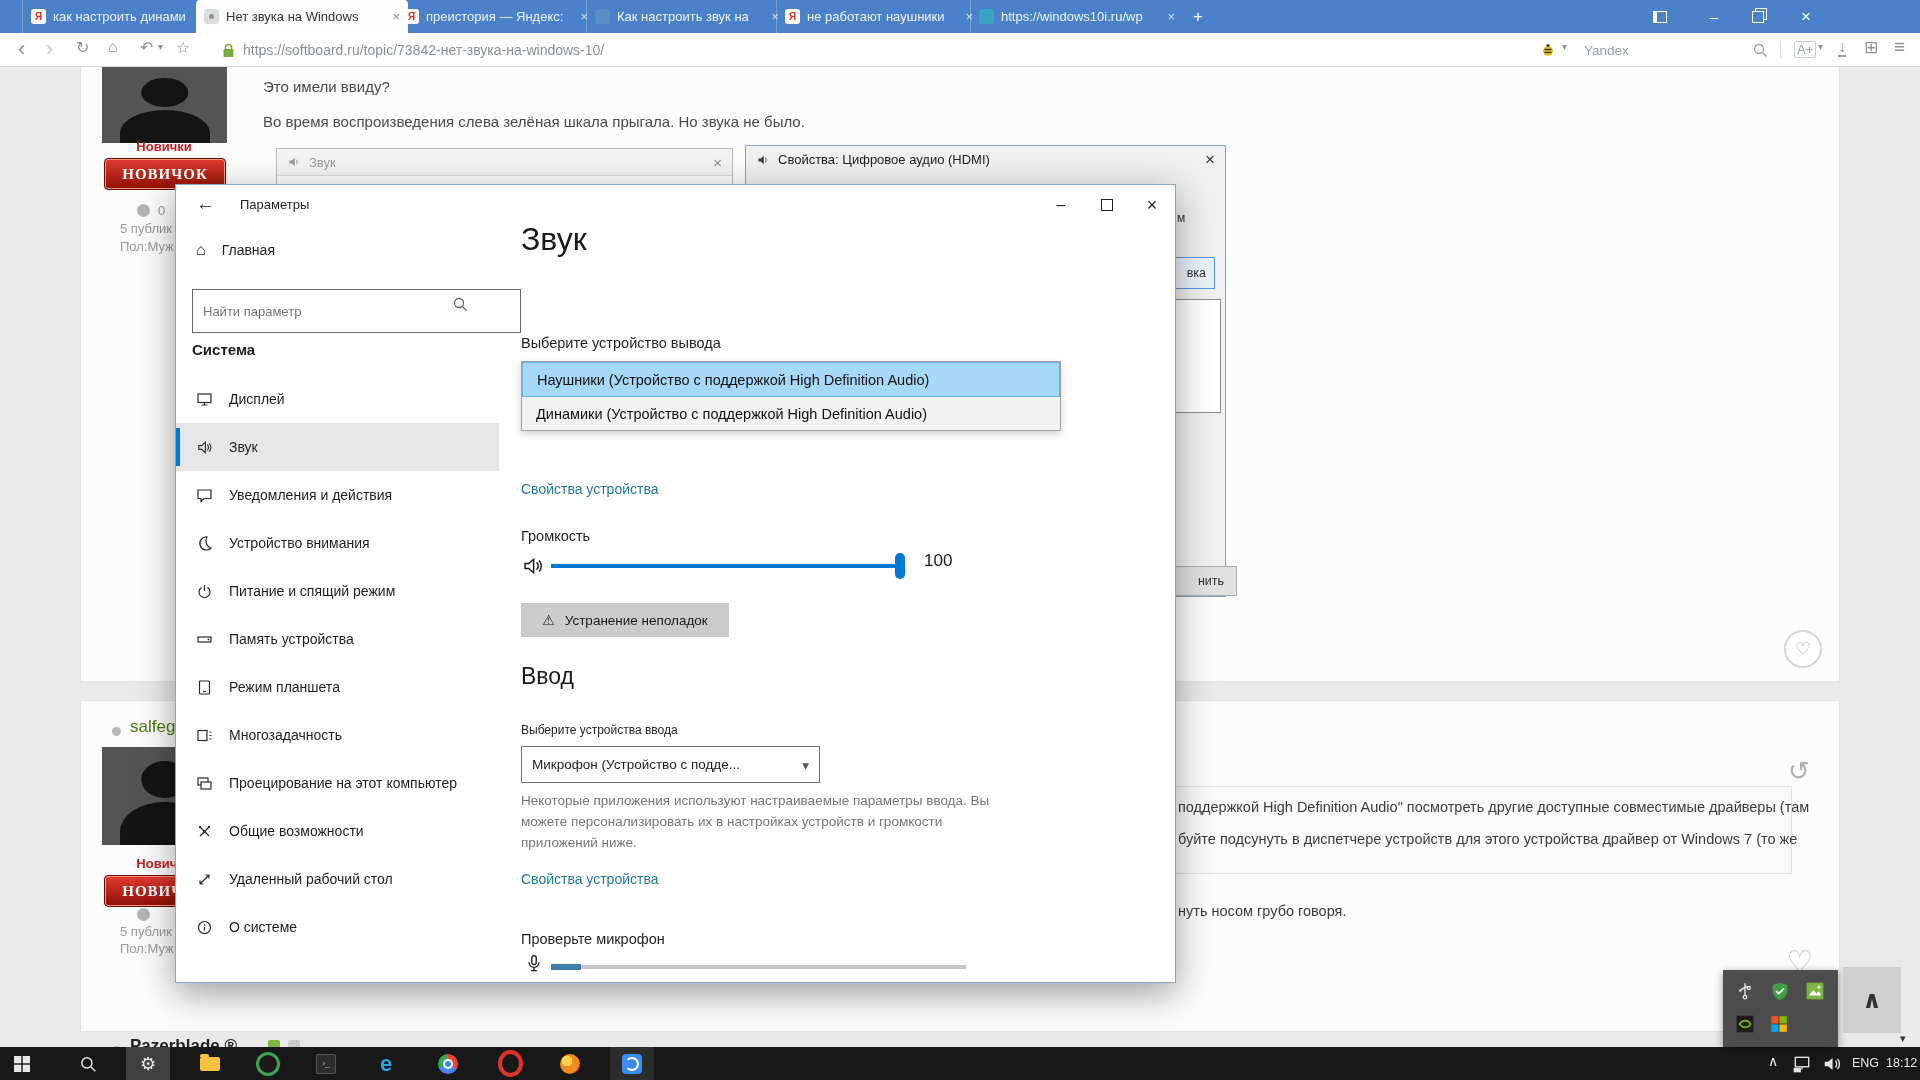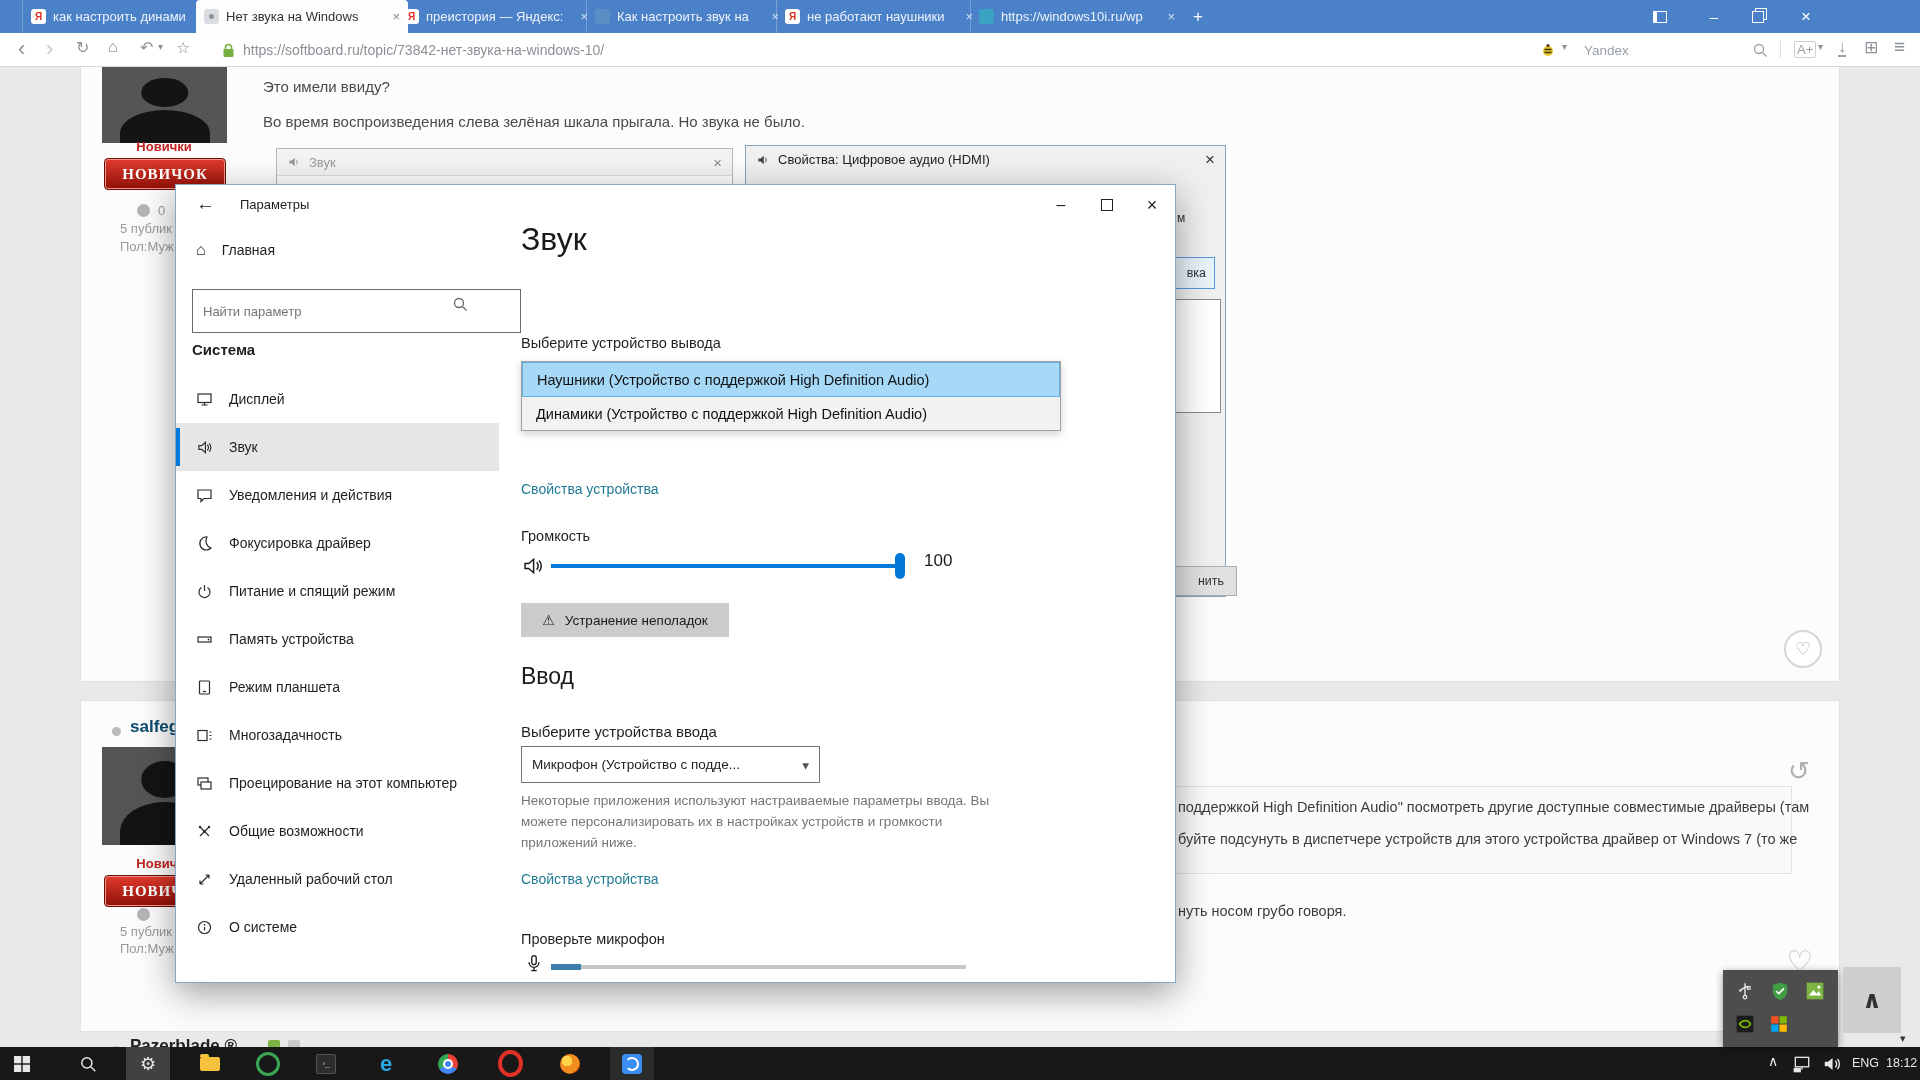--- a/index.html
+++ b/index.html
@@ -106,21 +106,21 @@
     <span>нить</span>
   </div>
 </div>
 
 <div class="a circbtn" style="left:1784px;top:630px;width:34px;height:34px;font-size:18px">
   <span>♡</span>
 </div>
 
 <div class="a panel" style="left:80px;top:700px;width:1758px;height:330px;"></div>
 <span class="a" style="left:112px;top:727px;width:9px;height:9px;border-radius:50%;background:#b9b9b9"></span>
-<div class="a tx" style="left:130px;top:717px;font-size:17px;font-weight:bold;color:#0c4a6e">salfeg</div>
+<div class="a tx" style="left:130px;top:717px;font-size:17px;font-weight:normal;color:#4d7c0f">salfeg</div>
 <div class="a avatar" style="left:102px;top:747px;width:125px;height:98px;">
   <span class="head"></span>
   <span class="bodyp"></span>
 </div>
 <div class="a redlbl" style="left:104px;top:856px;width:120px">Новички</div>
 <div class="a badge" style="left:104px;top:875px;width:120px;height:30px">Новичок</div>
 <span class="a" style="left:137px;top:908px;width:13px;height:13px;border-radius:50%;background:#b5b5b5"></span>
 <div class="a gtxt tx" style="left:120px;top:924px">5 публик</div>
 <div class="a gtxt tx" style="left:120px;top:941px">Пол:Муж</div>
 
@@ -179,21 +179,21 @@
     <div class="sideitem">
       <svg class="svgi" width="17" height="17" viewBox="0 0 17 17">
           <path d="M2 3h13v8.5H8l-3 3v-3H2z" fill="none" stroke="#2b2b2b" stroke-width="1.2"></path>
         </svg>
       <span>Уведомления и действия</span>
     </div>
     <div class="sideitem">
       <svg class="svgi" width="17" height="17" viewBox="0 0 17 17">
           <path d="M11 2a6.5 6.5 0 1 0 4 11A7.5 7.5 0 0 1 11 2z" fill="none" stroke="#2b2b2b" stroke-width="1.2"></path>
         </svg>
-      <span>Фокусировка драйвер</span>
+      <span>Устройство внимания</span>
     </div>
     <div class="sideitem">
       <svg class="svgi" width="17" height="17" viewBox="0 0 17 17">
           <path d="M5.5 4.5a5.5 5.5 0 1 0 6 0" fill="none" stroke="#2b2b2b" stroke-width="1.2"></path>
           <line x1="8.5" y1="2" x2="8.5" y2="8" stroke="#2b2b2b" stroke-width="1.2"></line>
         </svg>
       <span>Питание и спящий режим</span>
     </div>
     <div class="sideitem">
       <svg class="svgi" width="17" height="17" viewBox="0 0 17 17">
@@ -270,21 +270,21 @@
   <div class="a" style="left:375px;top:379px;width:352px;height:4px;background:#0078d7"></div>
   <div class="a" style="left:719px;top:368px;width:10px;height:26px;border-radius:5px;background:#0078d7"></div>
   <div class="a tx" style="left:748px;top:366px;font-size:17px;color:#1a1a1a">100</div>
 
   <div class="a btn-grey" style="left:345px;top:418px;width:208px;height:34px">
     <span style="font-size:14px">⚠</span>
     <span>Устранение неполадок</span>
   </div>
 
   <div class="a tx" style="left:345px;top:478px;font-size:23px;font-weight:300;color:#1a1a1a">Ввод</div>
-  <div class="a tx" style="left:345px;top:538px;font-size:15px">Выберите устройства ввода</div>
+  <div class="a tx" style="left:345px;top:538px;font-size:12px">Выберите устройства ввода</div>
   <div class="a combo" style="left:345px;top:561px;width:277px;height:35px">
     <span class="tx">Микрофон (Устройство с подде...</span>
     <span style="color:#555">▾</span>
   </div>
   <div class="a" style="left:345px;top:606px;width:478px;font-size:13.5px;color:#767676;line-height:1.55">Некоторые приложения используют настраиваемые параметры ввода. Вы можете персонализировать их в настройках устройств и громкости приложений ниже.</div>
   <div class="a tx link" style="left:345px;top:686px">Свойства устройства</div>
 
   <div class="a tx" style="left:345px;top:746px;font-size:14.5px">Проверьте микрофон</div>
   <svg class="svgi a" style="left:348px;top:768px" width="20" height="22" viewBox="0 0 18 18">
       <rect x="7" y="1.5" width="4" height="8" rx="2" fill="none" stroke="#1a1a1a" stroke-width="1.2"></rect>

